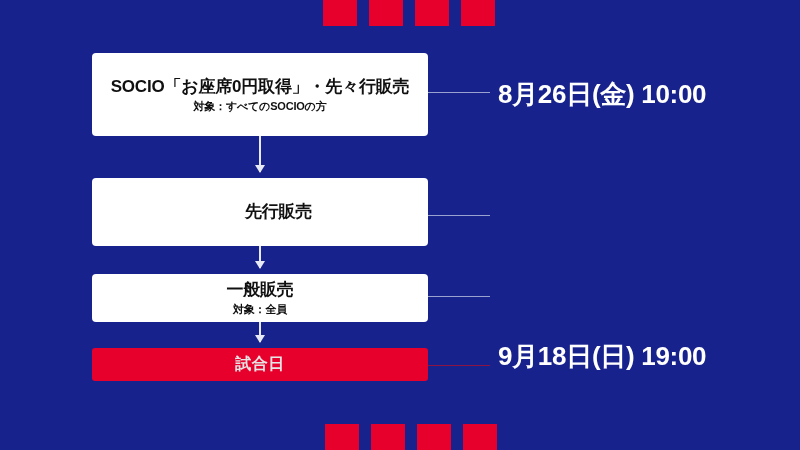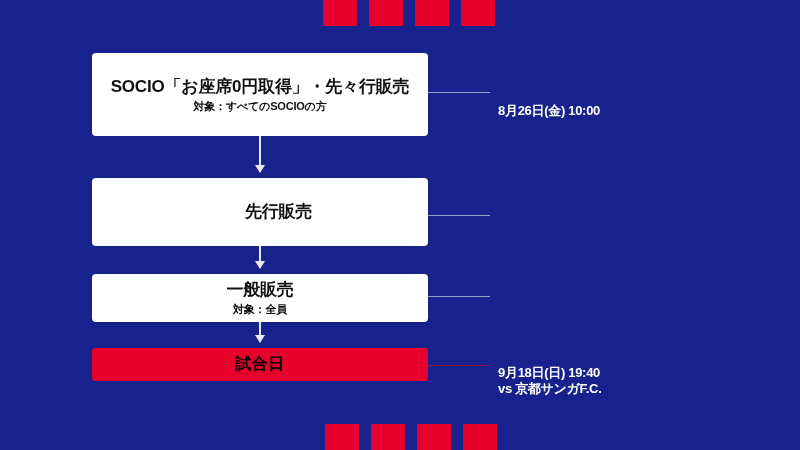--- a/index.html
+++ b/index.html
@@ -62,21 +62,21 @@
   
   #matchbar {
     position:absolute;
     left:92px; top:348px;
     width:336px; height:33px;
     background:#E8002D;
     border-radius:3px;
     display:flex;
     align-items:center;
     justify-content:center;
-    color:#000000;
+    color:#e5e5e5;
     font-size:16px;
     font-weight:bold;
     letter-spacing:0.5px;
   }
 
   
   .arrow {
     position:absolute;
     left:259px;
     width:2px;
@@ -103,26 +103,25 @@
     width:62px;
     background:#9AA2D0;
   }
   .connector.red { background:#8C1445; }
 
   
   .date {
     position:absolute;
     left:498px;
     color:#FFFFFF;
-    font-size:13px;
+    font-size:26px;
     font-weight:bold;
     letter-spacing:-0.3px;
     white-space:nowrap;
     line-height:1.22;
-    margin-top:24px;
   }
   .date .line2 { display:block; }
 </style>
 </head>
 <body>
 
 <div id="stage">
 
   <div class="deco-row top">
     <div class="deco-sq" style="left:323px;"></div>
@@ -150,22 +149,21 @@
     <div class="sub">対象：全員</div>
   </div>
   <div class="connector" style="top:296px;"></div>
   <div class="arrow" id="arrow3"></div>
 
   <div id="matchbar">
     <span>試合日</span>
   </div>
   <div class="connector red" style="top:365px;"></div>
   <div class="date" style="top:341px;">
-    <span>9月18日(日) 19:40</span>
-    <span class="line2">vs 京都サンガF.C.</span>
+    <span>9月18日(日) 19:00</span>
   </div>
 
   <div class="deco-row bottom">
     <div class="deco-sq" style="left:325px;"></div>
     <div class="deco-sq" style="left:371px;"></div>
     <div class="deco-sq" style="left:417px;"></div>
     <div class="deco-sq" style="left:463px;"></div>
   </div>
 
 </div>

